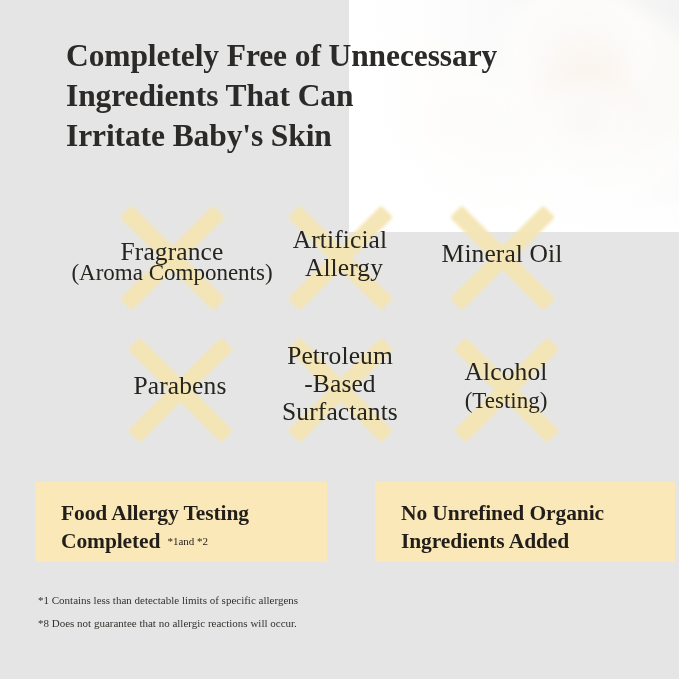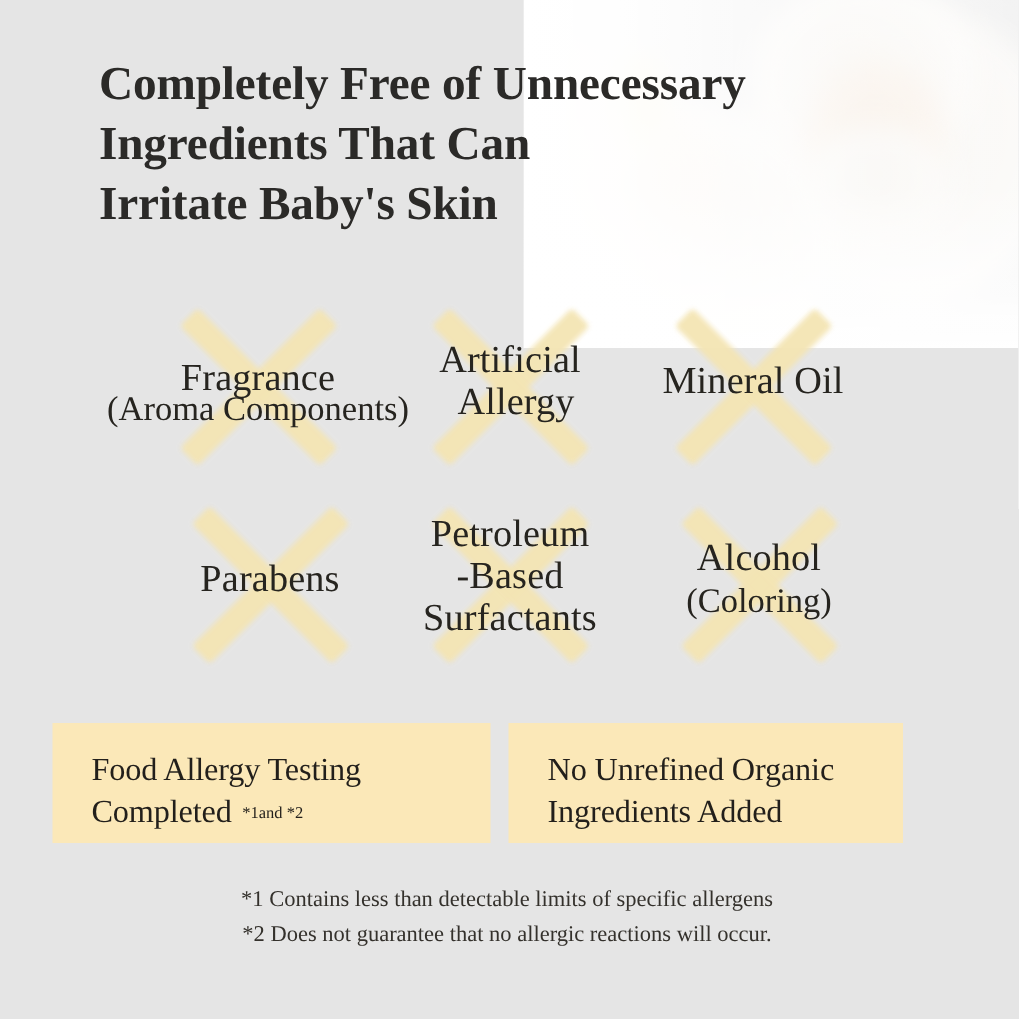--- a/index.html
+++ b/index.html
@@ -185,21 +185,21 @@
 
   
   .claim {
     position: absolute;
     background: #fbe8b8;
     box-sizing: border-box;
     padding: 17px 0 0 26px;
   }
   .claim-text {
     font-family: "Liberation Serif", "DejaVu Serif", serif;
-    font-weight: normal;
+    font-weight: bold;
     font-size: 21.5px;
     line-height: 28px;
     color: #221f1b;
     white-space: pre-line;
     letter-spacing: -0.1px;
   }
   .claim-note {
     font-family: "Liberation Serif", "DejaVu Serif", serif;
     font-weight: normal;
     font-size: 11px;
@@ -209,24 +209,23 @@
     letter-spacing: 0;
   }
 
   
   #footnotes {
     position: absolute;
     left: 38px;
     top: 589px;
     width: 600px;
     font-family: "Liberation Serif", "DejaVu Serif", serif;
-    font-size: 15px;
+    font-size: 11px;
     line-height: 22.5px;
     color: #34312c;
-    text-align: center;
   }
   #footnotes .fn {
     white-space: nowrap;
   }
   #footnotes .fn.indent {
     padding-left: 13px;
   }
 </style>
 </head>
 <body>
@@ -296,33 +295,33 @@
       <div class="ing-label ing-main" style="left:-12px; top:32px; width:128px;">-Based</div>
       <div class="ing-label ing-main" style="left:-22px; top:60px; width:148px;">Surfactants</div>
     </div>
 
     <div class="ing" style="left:454px; top:142px;">
       <div class="xmark">
         <span class="s1"></span>
           <span class="s2"></span>
       </div>
       <div class="ing-label ing-main" style="left:-4px; top:20px; width:112px;">Alcohol</div>
-      <div class="ing-label ing-sub" style="left:-10px; top:50px; width:124px;">(Coloring)</div>
+      <div class="ing-label ing-sub" style="left:-10px; top:50px; width:124px;">(Testing)</div>
     </div>
 
   </div>
 
   <div class="claim" style="left:35px; top:482px; width:292px; height:80px;">
     <span class="claim-text">Food Allergy Testing
 Completed</span><span class="claim-note">*1and *2</span>
   </div>
 
-  <div class="claim" style="left:339px; top:482px; width:263px; height:80px;">
+  <div class="claim" style="left:375px; top:482px; width:300px; height:80px;">
     <span class="claim-text">No Unrefined Organic
 Ingredients Added</span>
   </div>
 
   <div id="footnotes">
     <div class="fn">*1 Contains less than detectable limits of specific allergens</div>
-    <div class="fn">*2 Does not guarantee that no allergic reactions will occur.</div>
+    <div class="fn">*8 Does not guarantee that no allergic reactions will occur.</div>
   </div>
 
 </div>
 
 </body></html>

